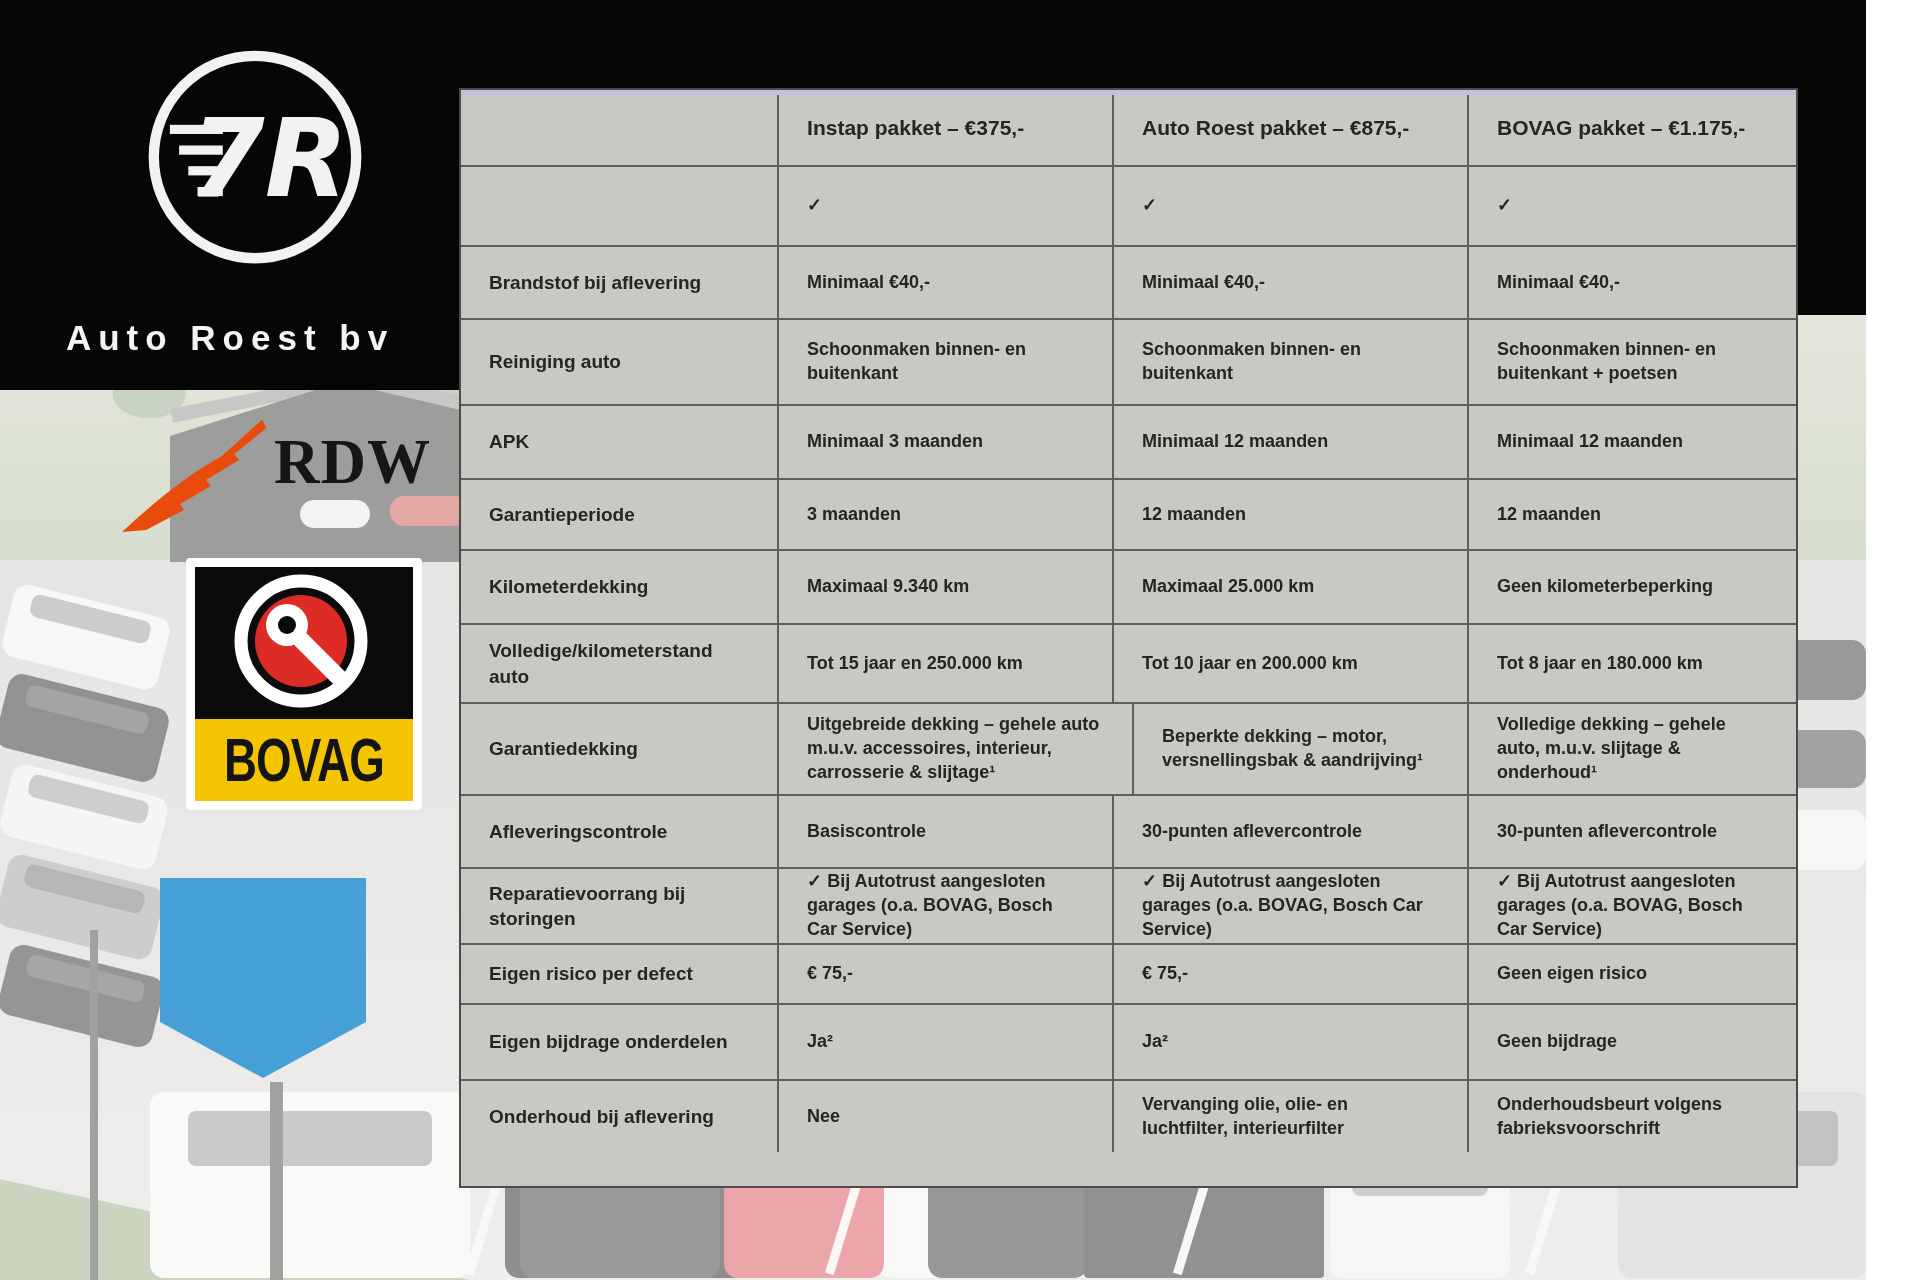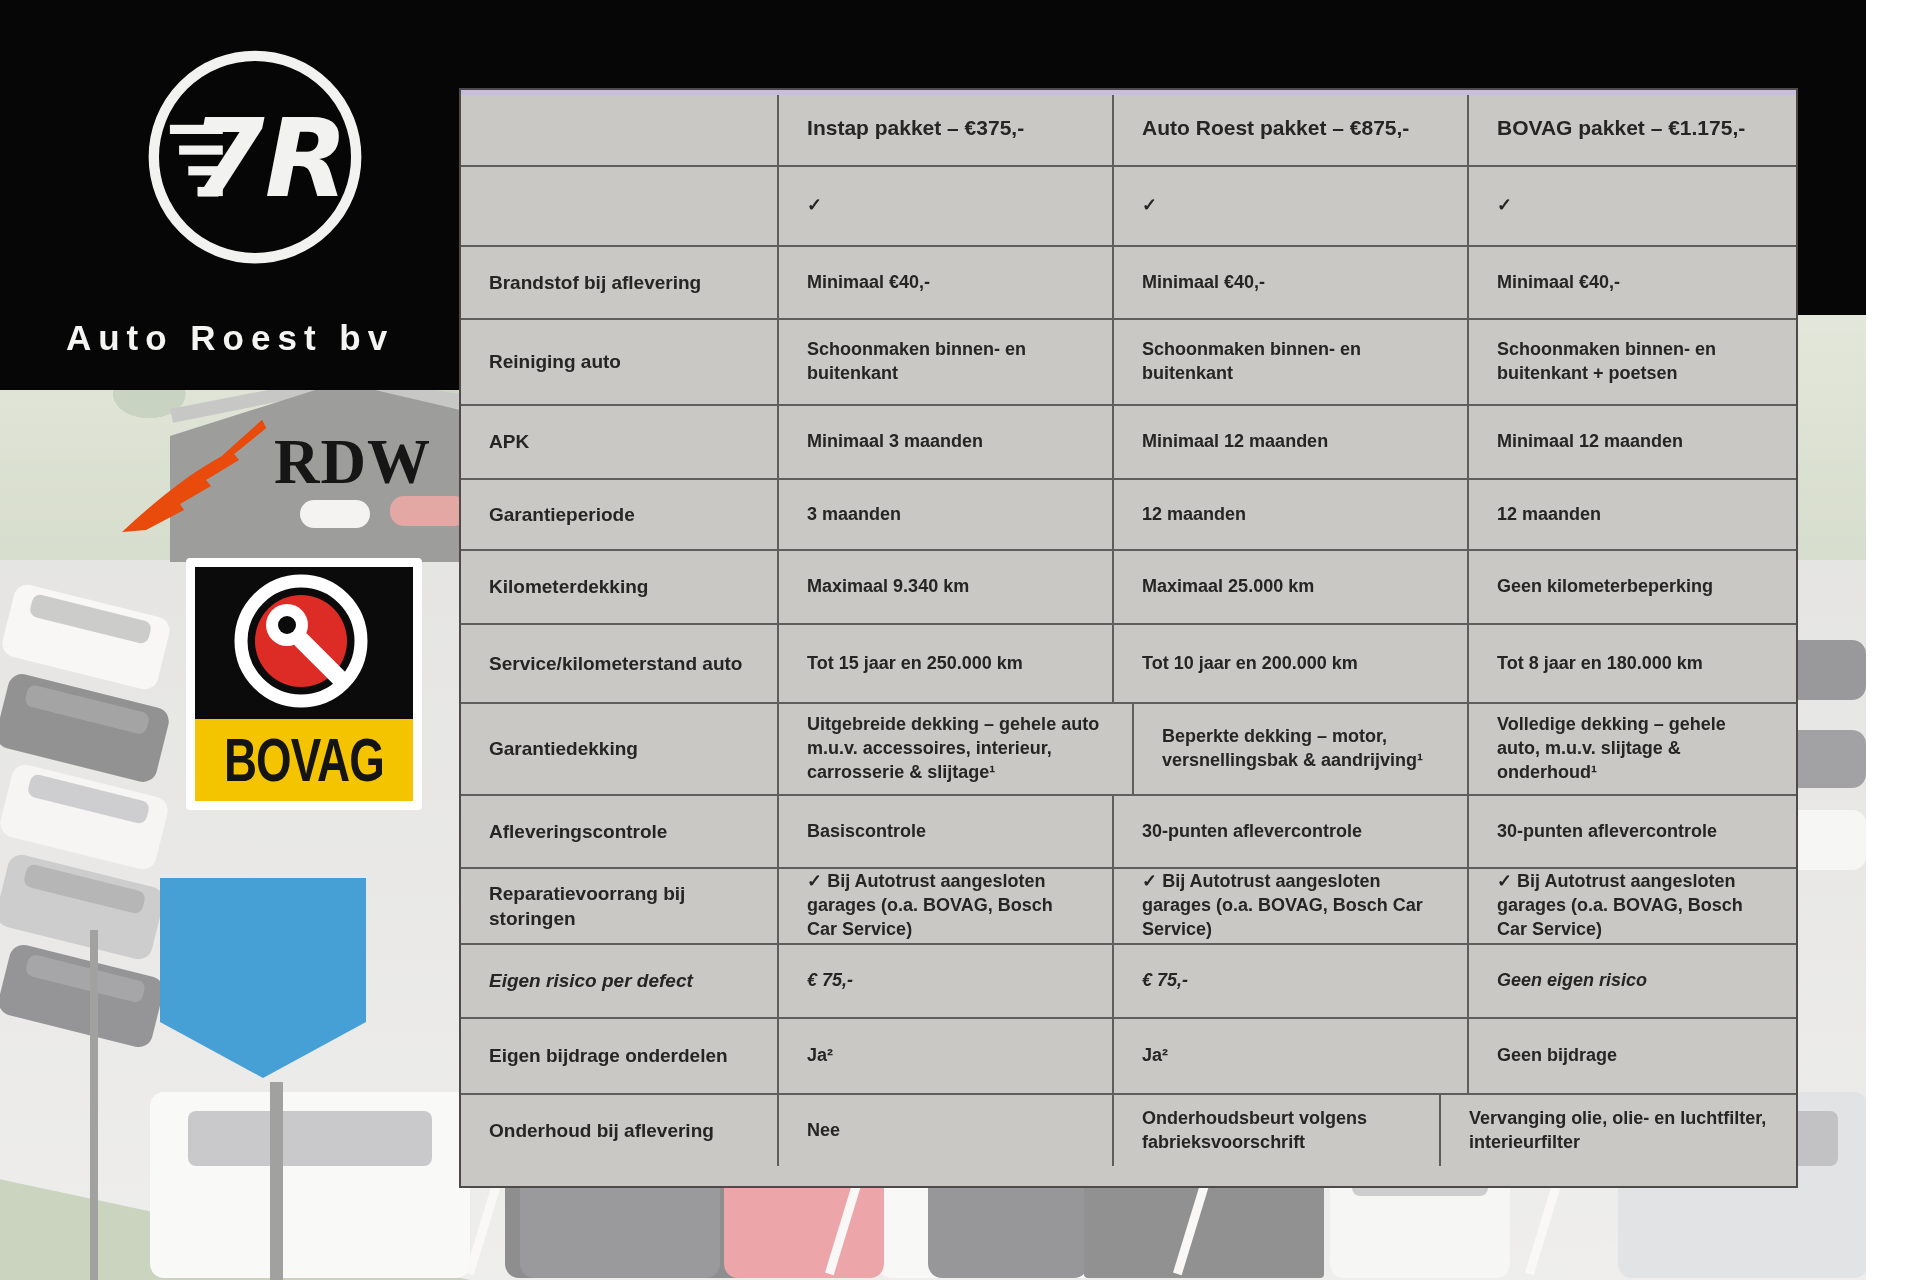--- a/index.html
+++ b/index.html
@@ -223,21 +223,21 @@
         <div class="tcell c2">12 maanden</div>
         <div class="tcell c3">12 maanden</div>
       </div>
       <div class="trow" style="height: 74px;">
         <div class="tcell c0 lcell">Kilometerdekking</div>
         <div class="tcell c1">Maximaal 9.340 km</div>
         <div class="tcell c2">Maximaal 25.000 km</div>
         <div class="tcell c3">Geen kilometerbeperking</div>
       </div>
       <div class="trow" style="height: 79px;">
-        <div class="tcell c0 lcell">Service/kilometerstand auto</div>
+        <div class="tcell c0 lcell">Volledige/kilometerstand auto</div>
         <div class="tcell c1">Tot 15 jaar en 250.000 km</div>
         <div class="tcell c2">Tot 10 jaar en 200.000 km</div>
         <div class="tcell c3">Tot 8 jaar en 180.000 km</div>
       </div>
       <div class="trow" style="height: 92px;">
         <div class="tcell c0 lcell">Garantiedekking</div>
         <div class="tcell c2">Uitgebreide dekking – gehele auto m.u.v. accessoires, interieur, carrosserie &amp; slijtage¹</div>
         <div class="tcell c1">Beperkte dekking – motor, versnellingsbak &amp; aandrijving¹</div>
         <div class="tcell c3">Volledige dekking – gehele auto, m.u.v. slijtage &amp; onderhoud¹</div>
       </div>
@@ -246,33 +246,33 @@
         <div class="tcell c1">Basiscontrole</div>
         <div class="tcell c2">30-punten aflevercontrole</div>
         <div class="tcell c3">30-punten aflevercontrole</div>
       </div>
       <div class="trow" style="height: 76px;">
         <div class="tcell c0 lcell">Reparatievoorrang bij storingen</div>
         <div class="tcell c1">✓ Bij Autotrust aangesloten garages (o.a. BOVAG, Bosch Car Service)</div>
         <div class="tcell c2">✓ Bij Autotrust aangesloten garages (o.a. BOVAG, Bosch Car Service)</div>
         <div class="tcell c3">✓ Bij Autotrust aangesloten garages (o.a. BOVAG, Bosch Car Service)</div>
       </div>
-      <div class="trow" style="height: 74px; font-style: italic;">
+      <div class="trow" style="height: 60px;">
         <div class="tcell c0 lcell">Eigen risico per defect</div>
         <div class="tcell c1">€ 75,-</div>
         <div class="tcell c2">€ 75,-</div>
         <div class="tcell c3">Geen eigen risico</div>
       </div>
       <div class="trow" style="height: 76px;">
         <div class="tcell c0 lcell">Eigen bijdrage onderdelen</div>
         <div class="tcell c1">Ja²</div>
         <div class="tcell c2">Ja²</div>
         <div class="tcell c3">Geen bijdrage</div>
       </div>
       <div class="trow" style="height: 71px;">
         <div class="tcell c0 lcell">Onderhoud bij aflevering</div>
         <div class="tcell c1">Nee</div>
+        <div class="tcell c2">Vervanging olie, olie- en luchtfilter, interieurfilter</div>
         <div class="tcell c3">Onderhoudsbeurt volgens fabrieksvoorschrift</div>
-        <div class="tcell c2">Vervanging olie, olie- en luchtfilter, interieurfilter</div>
       </div>
     </div>
 
 </div>
 
 </body></html>

